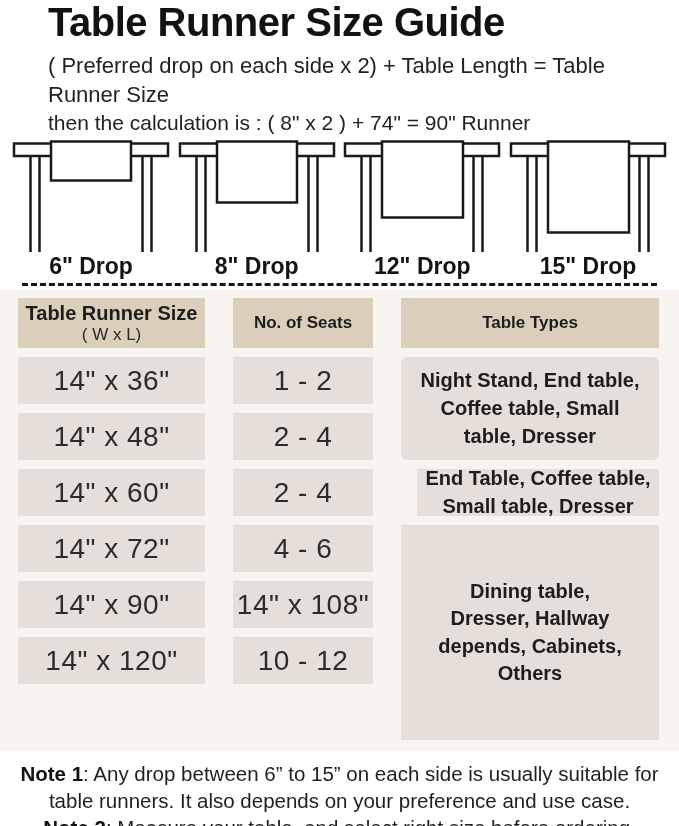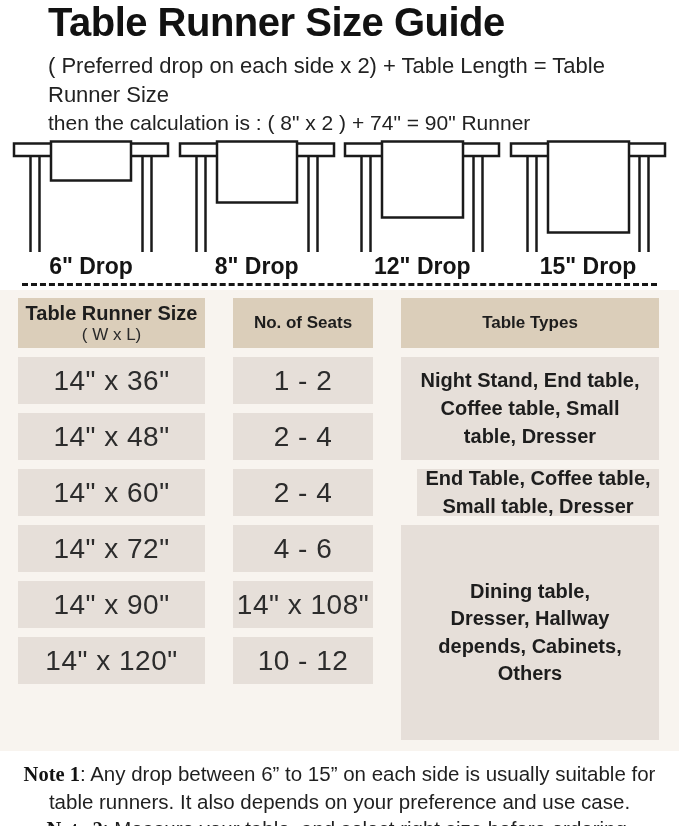--- a/index.html
+++ b/index.html
@@ -31,28 +31,28 @@
     margin-left:18px; width:659px;
   }
   .cell { background:#e6dfd9; display:flex; flex-direction:column; align-items:center; justify-content:center; text-align:center; }
   .hcell { background:#dbceba; }
   .h-main { font-size:20px; font-weight:700; line-height:1.15; color:#1d1d1d; }
   .h-sub  { font-size:17px; font-weight:400; line-height:1.15; color:#2a2a2a; }
   .h-one  { font-size:17px; font-weight:700; color:#1d1d1d; }
   .size-val, .seat-val { font-size:28px; font-weight:400; color:#2c2c2c; letter-spacing:0.5px; }
   .type-cell span { font-size:20px; font-weight:700; line-height:1.38; color:#1d1d1d; white-space:pre-line; }
   .c3 { grid-column:3; }
-  .span-r1-2 { grid-row:2 / span 2; }
+  .span-r1-2 { grid-row:2 / span 2;border-radius:6px; }
   .span-r4   { grid-row:4;margin-left:16px; }
   .span-r5-8 { grid-row:5 / span 4; }
 
   
   .notes { padding:9px 10px 0 10px; text-align:center; }
   .note { font-size:20.5px; line-height:1.32; color:#1f1f1f; }
-  .note b { font-weight:700; color:#121212;font-family:Liberation Serif, serif; }
+  .note b { font-weight:700; color:#121212; }
 </style>
 </head>
 <body>
 
 <div class="page">
 
   <header class="top">
     <h1 class="title">Table Runner Size Guide</h1>
     <p class="formula">( Preferred drop on each side x 2) + Table Length = Table Runner Size</p>
     <p class="example">then the calculation is : ( 8" x 2 ) + 74" = 90" Runner</p>

